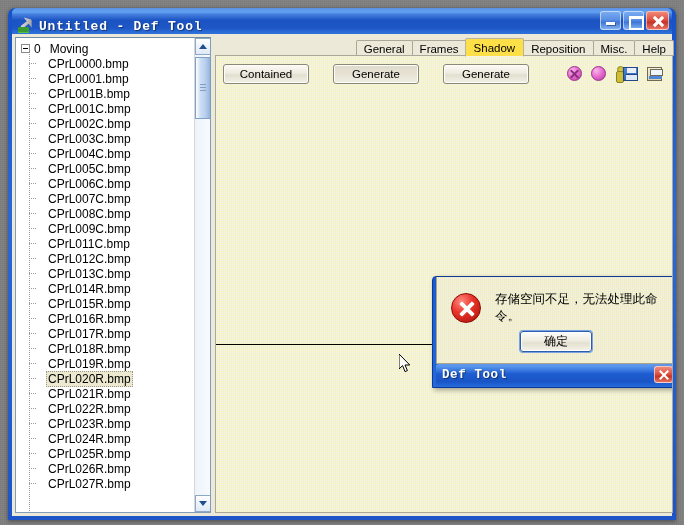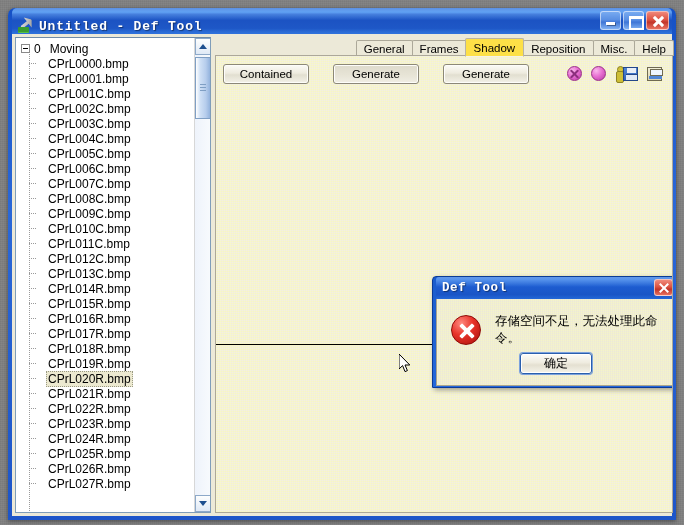--- a/index.html
+++ b/index.html
@@ -472,20 +472,23 @@
           <span>Moving</span>
         </div>
         <div id="tree-items">
             <div class="tree-item">
               <span class="label">CPrL0000.bmp</span>
             </div>
             <div class="tree-item">
               <span class="label">CPrL0001.bmp</span>
             </div>
             <div class="tree-item">
+              <span class="label">CPrL001B.bmp</span>
+            </div>
+            <div class="tree-item">
               <span class="label">CPrL001C.bmp</span>
             </div>
             <div class="tree-item">
               <span class="label">CPrL002C.bmp</span>
             </div>
             <div class="tree-item">
               <span class="label">CPrL003C.bmp</span>
             </div>
             <div class="tree-item">
               <span class="label">CPrL004C.bmp</span>
@@ -497,23 +500,20 @@
               <span class="label">CPrL006C.bmp</span>
             </div>
             <div class="tree-item">
               <span class="label">CPrL007C.bmp</span>
             </div>
             <div class="tree-item">
               <span class="label">CPrL008C.bmp</span>
             </div>
             <div class="tree-item">
               <span class="label">CPrL009C.bmp</span>
-            </div>
-            <div class="tree-item">
-              <span class="label">CPrL010C.bmp</span>
             </div>
             <div class="tree-item">
               <span class="label">CPrL011C.bmp</span>
             </div>
             <div class="tree-item">
               <span class="label">CPrL012C.bmp</span>
             </div>
             <div class="tree-item">
               <span class="label">CPrL013C.bmp</span>
             </div>
@@ -602,31 +602,31 @@
           </div>
         </div>
 
         <div id="hline"></div>
 
         <svg id="cursor" viewBox="0 0 12 19" style="left: 183px; top: 298px;">
           <polygon points="0,0 0,15 3.6,11.6 6,17.6 8.4,16.6 6,11 10.8,11" fill="#ffffff" stroke="#000000" stroke-width="1"></polygon>
         </svg>
 
         <div id="dialog">
+          <div id="dialog-body">
+            <div id="dialog-msg-row">
+              <div id="error-icon"></div>
+              <div id="dialog-msg">存储空间不足，无法处理此命令。</div>
+            </div>
+            <div id="dialog-btn-row">
+              <div id="ok-button">确定</div>
+            </div>
+          </div>
           <div id="dialog-title-bar">
             <span id="dialog-title">Def Tool</span>
             <div id="dialog-close"></div>
           </div>
-          <div id="dialog-body">
-            <div id="dialog-msg-row">
-              <div id="error-icon"></div>
-              <div id="dialog-msg">存储空间不足，无法处理此命令。</div>
-            </div>
-            <div id="dialog-btn-row">
-              <div id="ok-button">确定</div>
-            </div>
-          </div>
         </div>
 
       </div>
     </div>
   </div>
 </div>
 
 </body></html>

